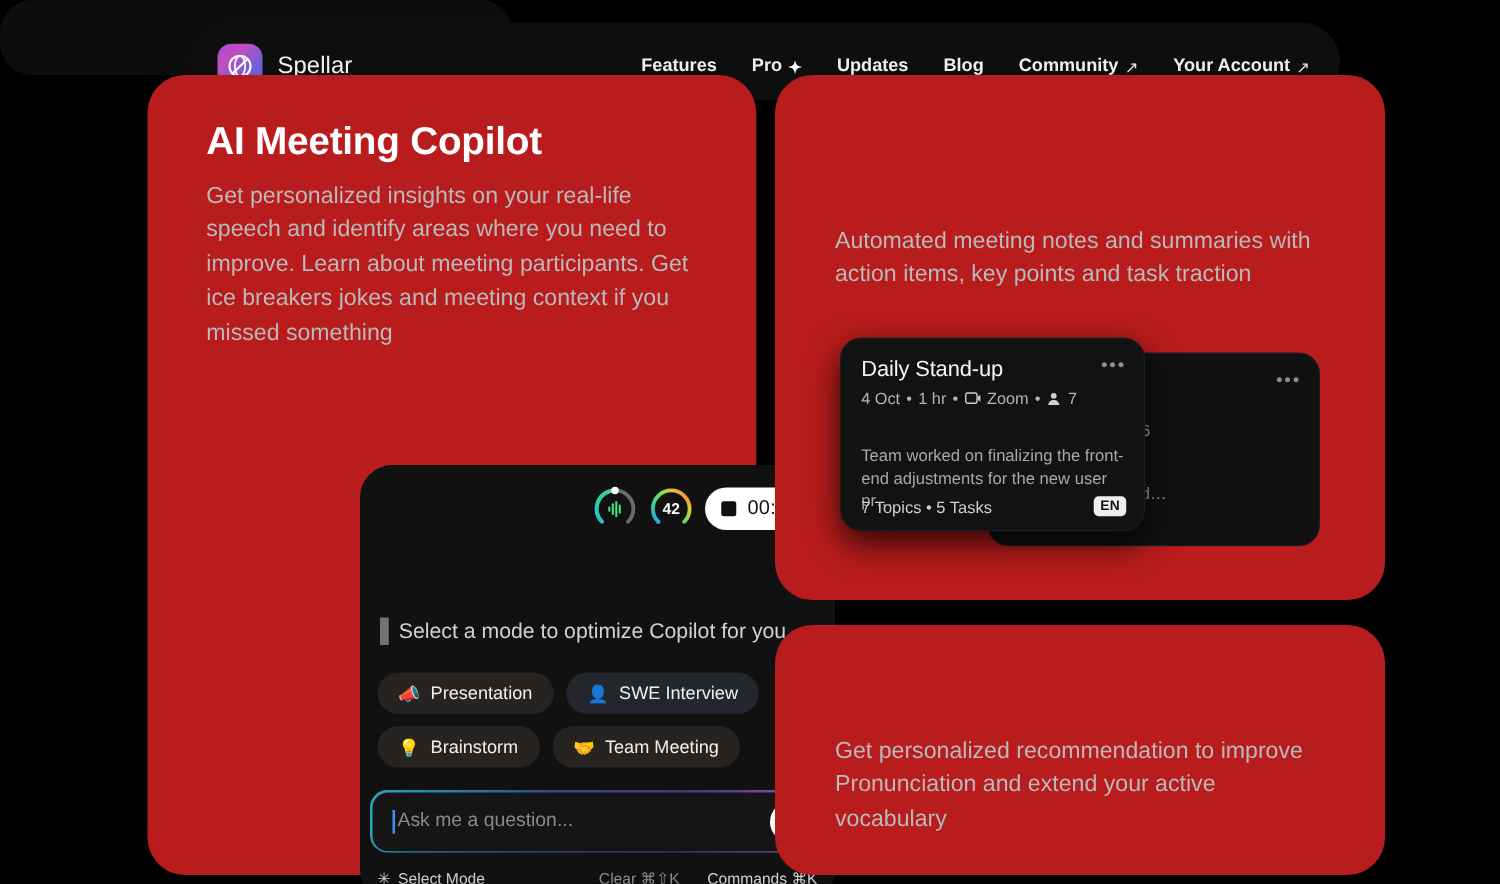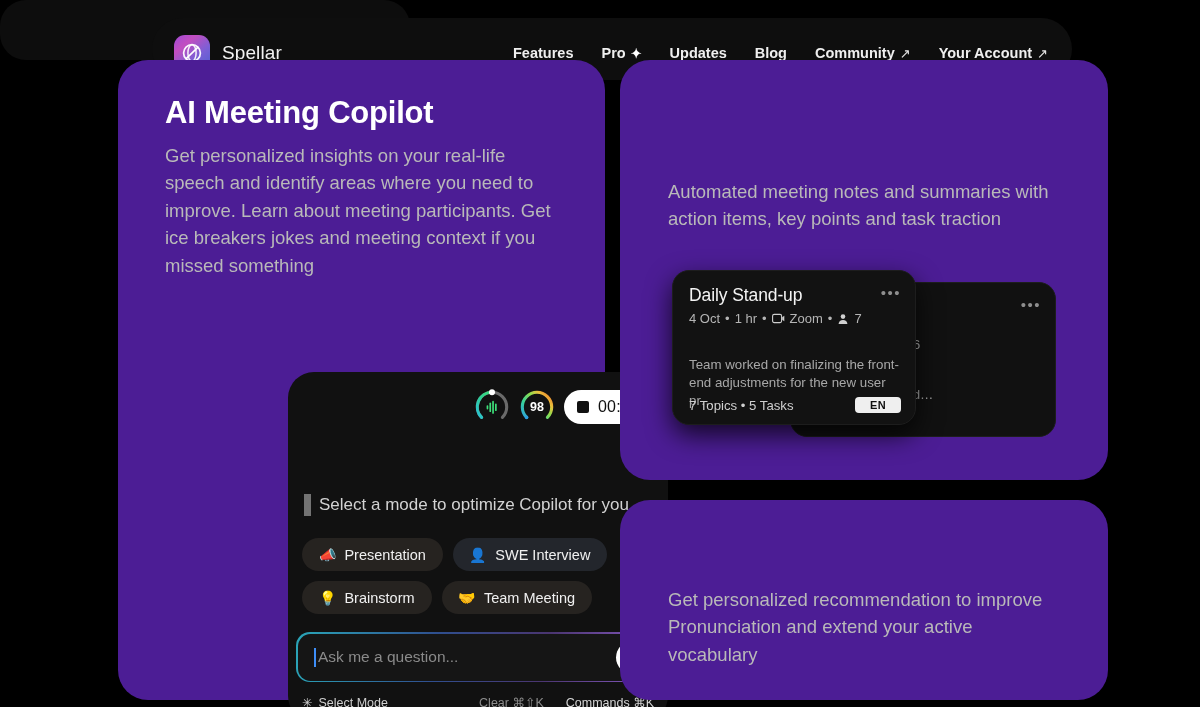--- a/index.html
+++ b/index.html
@@ -34,21 +34,21 @@
   .nav-item {
     color: #efefef; font-size: 14.5px; font-weight: 700;
     display: flex; align-items: center; gap: 5px; white-space: nowrap;
   }
   .ext-arrow { font-size: 13px; font-weight: 400; color:#e6e6e6; }
   .spark { color:#fff; font-size: 13px; }
 
   
   .panel {
     position: absolute;
-    background: #4c1d95;
+    background: #b91c1c;
     border-radius: 30px;
   }
   #panel-left  { left: 118px; top: 60px;  width: 487px; height: 640px; }
   #panel-rt    { left: 620px; top: 60px;  width: 488px; height: 420px; }
   #panel-rb    { left: 620px; top: 500px; width: 488px; height: 200px; }
   #panel-bot   { left: 660px; top: 692px; width: 410px; height: 60px;
                  background:#0d0d0d; border-radius: 26px; }
 
   .h-title {
     color: #ffffff; font-weight: 700; font-size: 31px; line-height: 1.16;
@@ -165,21 +165,21 @@
     color:#a8a8a8; font-size: 13.3px; line-height: 1.34;
   }
   .sc-foot {
     position:absolute; left:16px; right:14px; bottom:11px;
     display:flex; align-items:center;
   }
   .sc-stats { color:#cfcfcf; font-size: 13.2px; }
   .lang-badge {
     margin-left:auto; background:#efefef; color:#111;
     font-size: 11px; font-weight: 700; border-radius: 4px;
-    padding: 2px 15px; letter-spacing:.3px;
+    padding: 2px 5px; letter-spacing:.3px;
   }
   .dots { position:absolute; right:14px; top:14px; color:#8e8e8e; font-size:15px; letter-spacing:1.5px; line-height:1; }
   .mini-ic { display:inline-flex; align-items:center; }
 </style>
 </head>
 <body>
 
 <div id="stage">
 
   <div class="header-pill">
@@ -254,21 +254,21 @@
                 <stop offset="0%" stop-color="#2e9fe0"></stop>
                 <stop offset="32%" stop-color="#37d39a"></stop>
                 <stop offset="62%" stop-color="#8ddc4e"></stop>
                 <stop offset="82%" stop-color="#e8c13c"></stop>
                 <stop offset="100%" stop-color="#f08a2e"></stop>
               </linearGradient>
             </defs>
             <path d="M7.6 28.4 A14.7 14.7 0 1 1 28.4 28.4" fill="none" stroke="url(#g2)" stroke-width="3.1" stroke-linecap="round"></path>
             <circle cx="7.6" cy="28.4" r="1.8" fill="#2e9fe0"></circle>
           </svg>
-          <span class="gauge-val">98</span>
+          <span class="gauge-val">42</span>
         </div>
 
         <div class="rec-pill">
           <span class="stop-sq"></span>
           <span class="rec-time">00:12</span>
         </div>
       </div>
 
       <div class="cp-hint">Select a mode to optimize Copilot for you</div>
 

